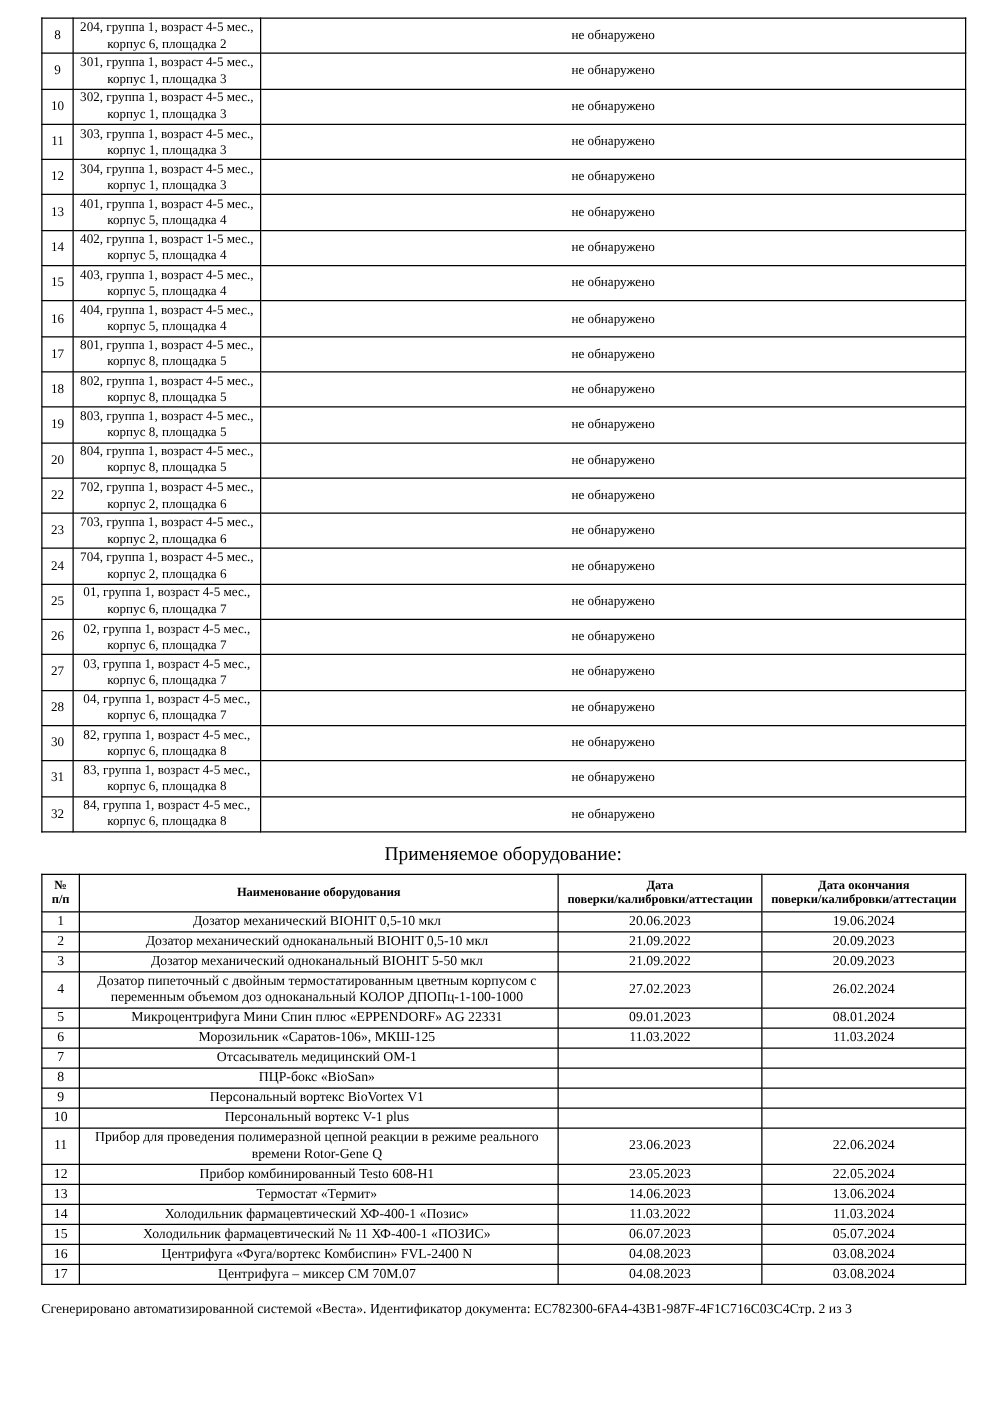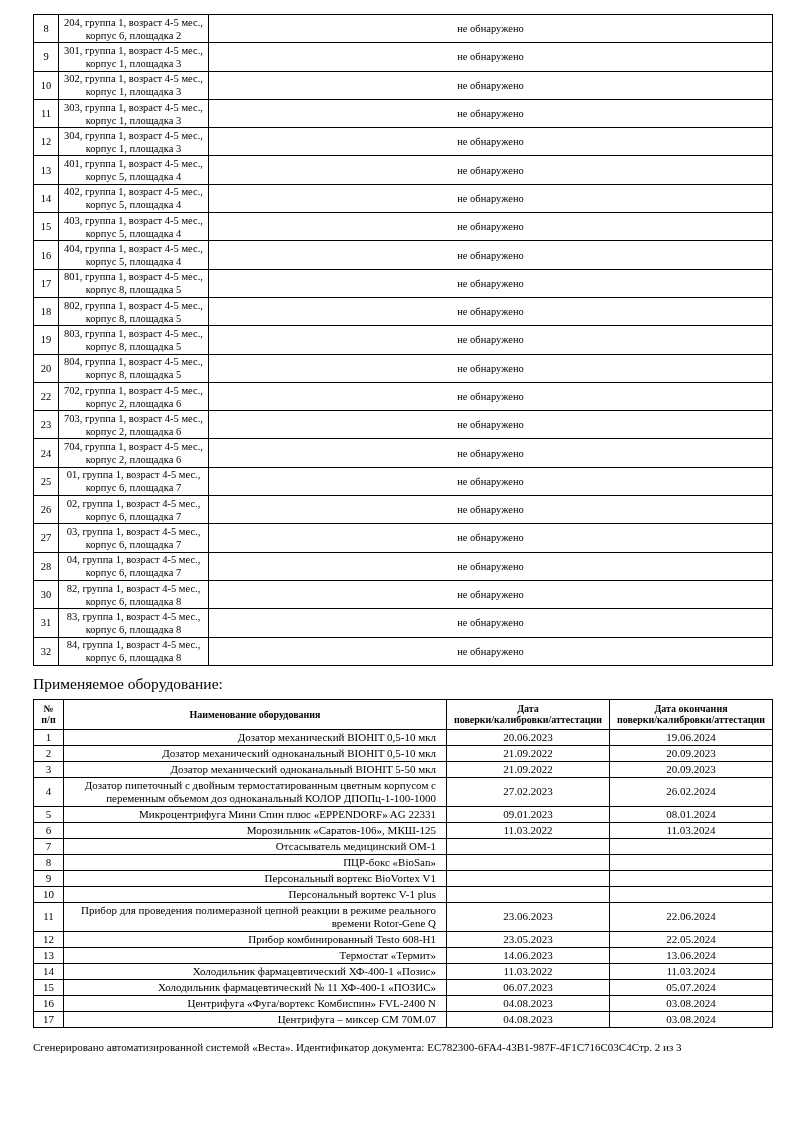--- a/index.html
+++ b/index.html
@@ -13,27 +13,27 @@
   .content { position: absolute; left: 33px; top: 14px; width: 739px; }
 
   table { border-collapse: collapse; table-layout: fixed; width: 739px; }
   td, th { border: 1px solid #000; overflow: hidden; }
 
   
   .t1 td { font-size: 10.5px; line-height: 13px; text-align: center; vertical-align: middle; padding: 0; height: 27.3px; }
   .t1 .dline { white-space: nowrap; }
 
   
-  .sec-title { margin: 9px 0 6px 0; font-size: 15.5px; line-height: 18px; }
+  .sec-title { margin: 9px 0 6px 0; font-size: 15.5px; line-height: 18px; text-align: center; }
 
   
   .t2 th { font-size: 10px; font-weight: bold; line-height: 11.5px; text-align: center; vertical-align: middle; padding: 3px 2px; height: 22px; }
   .t2 td { font-size: 11px; line-height: 13px; vertical-align: middle; padding: 1px 2px; height: 13px; }
   .t2 .t2-num { text-align: center; }
-  .t2 .t2-name { text-align: right; padding-left: 7px; padding-right: 10px; }
+  .t2 .t2-name { text-align: center; padding-left: 7px; padding-right: 10px; }
   .t2 .t2-date { text-align: center; }
 
   
   .footer { margin-top: 12px; font-size: 11px; line-height: 15px; }
   .f-line2 { display: flex; align-items: baseline; }
   .f-page { white-space: nowrap; padding-right: 2px; }
 </style>
 </head>
 <body>
 
@@ -92,21 +92,21 @@
           <td>13</td>
           <td>
             <div class="dline">401, группа 1, возраст 4-5 мес.,</div>
             <div class="dline">корпус 5, площадка 4</div>
           </td>
           <td>не обнаружено</td>
         </tr>
           <tr>
           <td>14</td>
           <td>
-            <div class="dline">402, группа 1, возраст 4-5 мес.,</div>
+            <div class="dline">402, группа 1, возраст 1-5 мес.,</div>
             <div class="dline">корпус 5, площадка 4</div>
           </td>
           <td>не обнаружено</td>
         </tr>
           <tr>
           <td>15</td>
           <td>
             <div class="dline">403, группа 1, возраст 4-5 мес.,</div>
             <div class="dline">корпус 5, площадка 4</div>
           </td>

